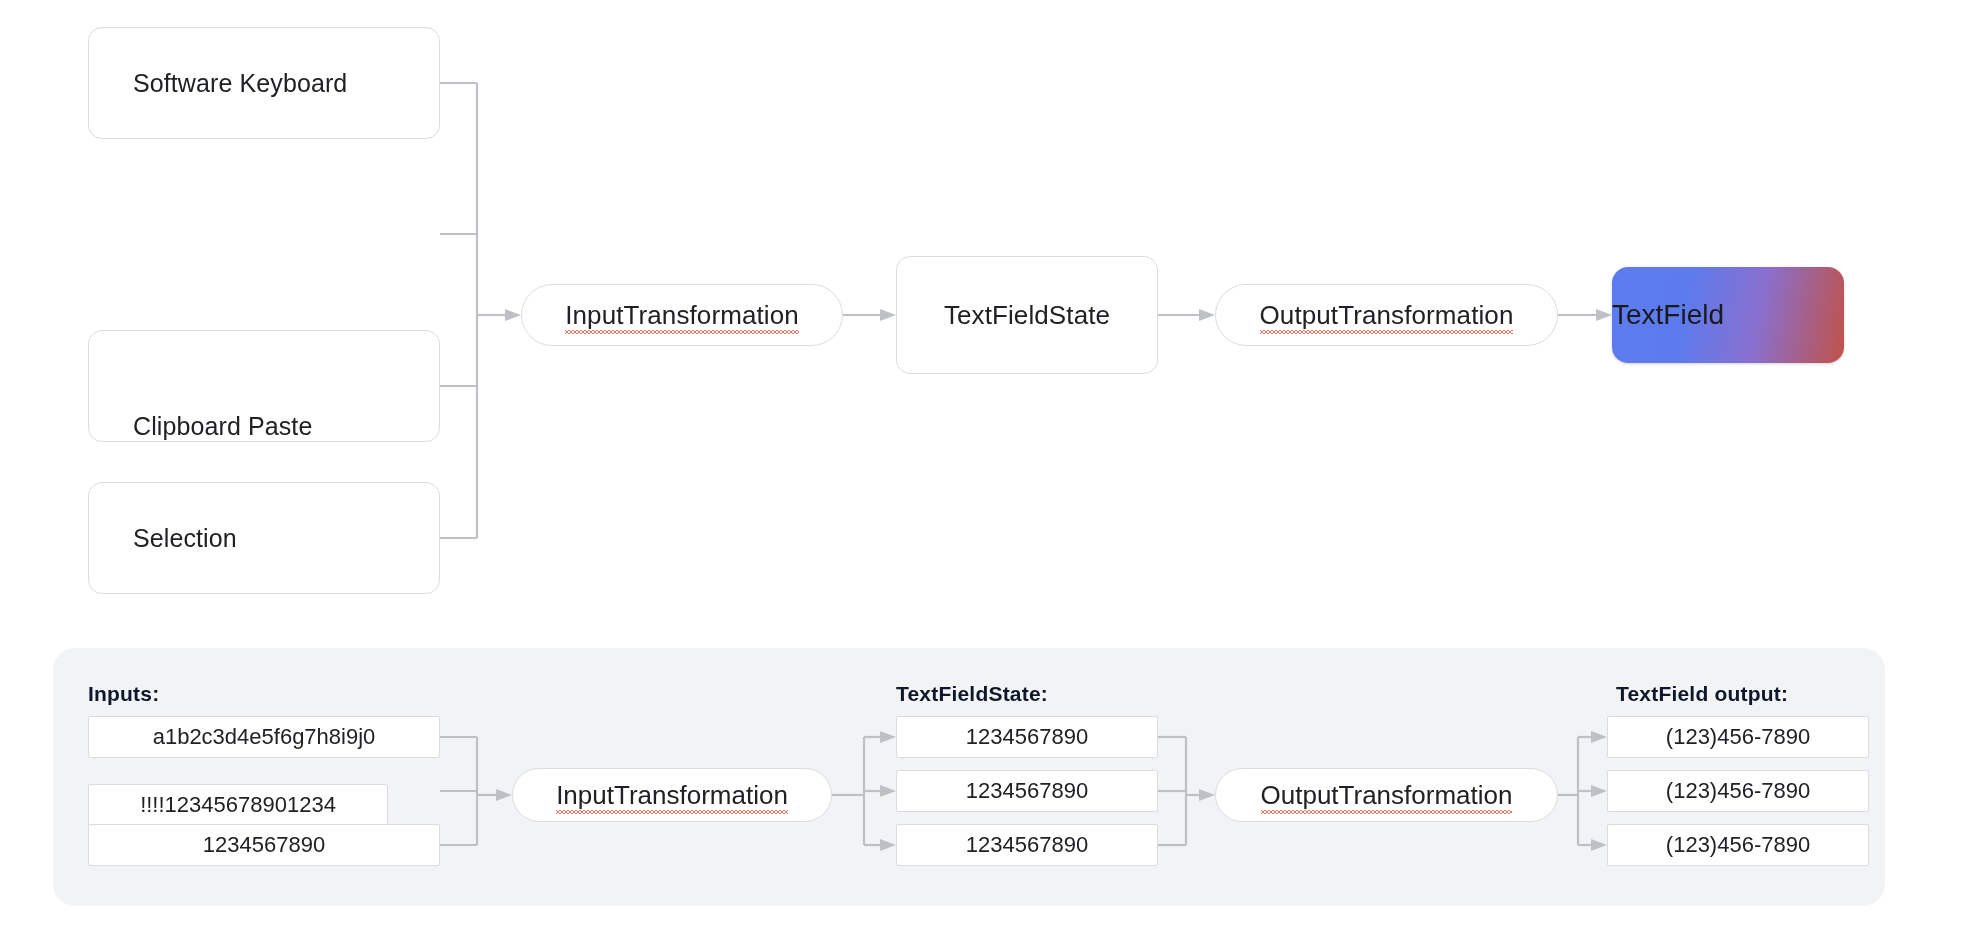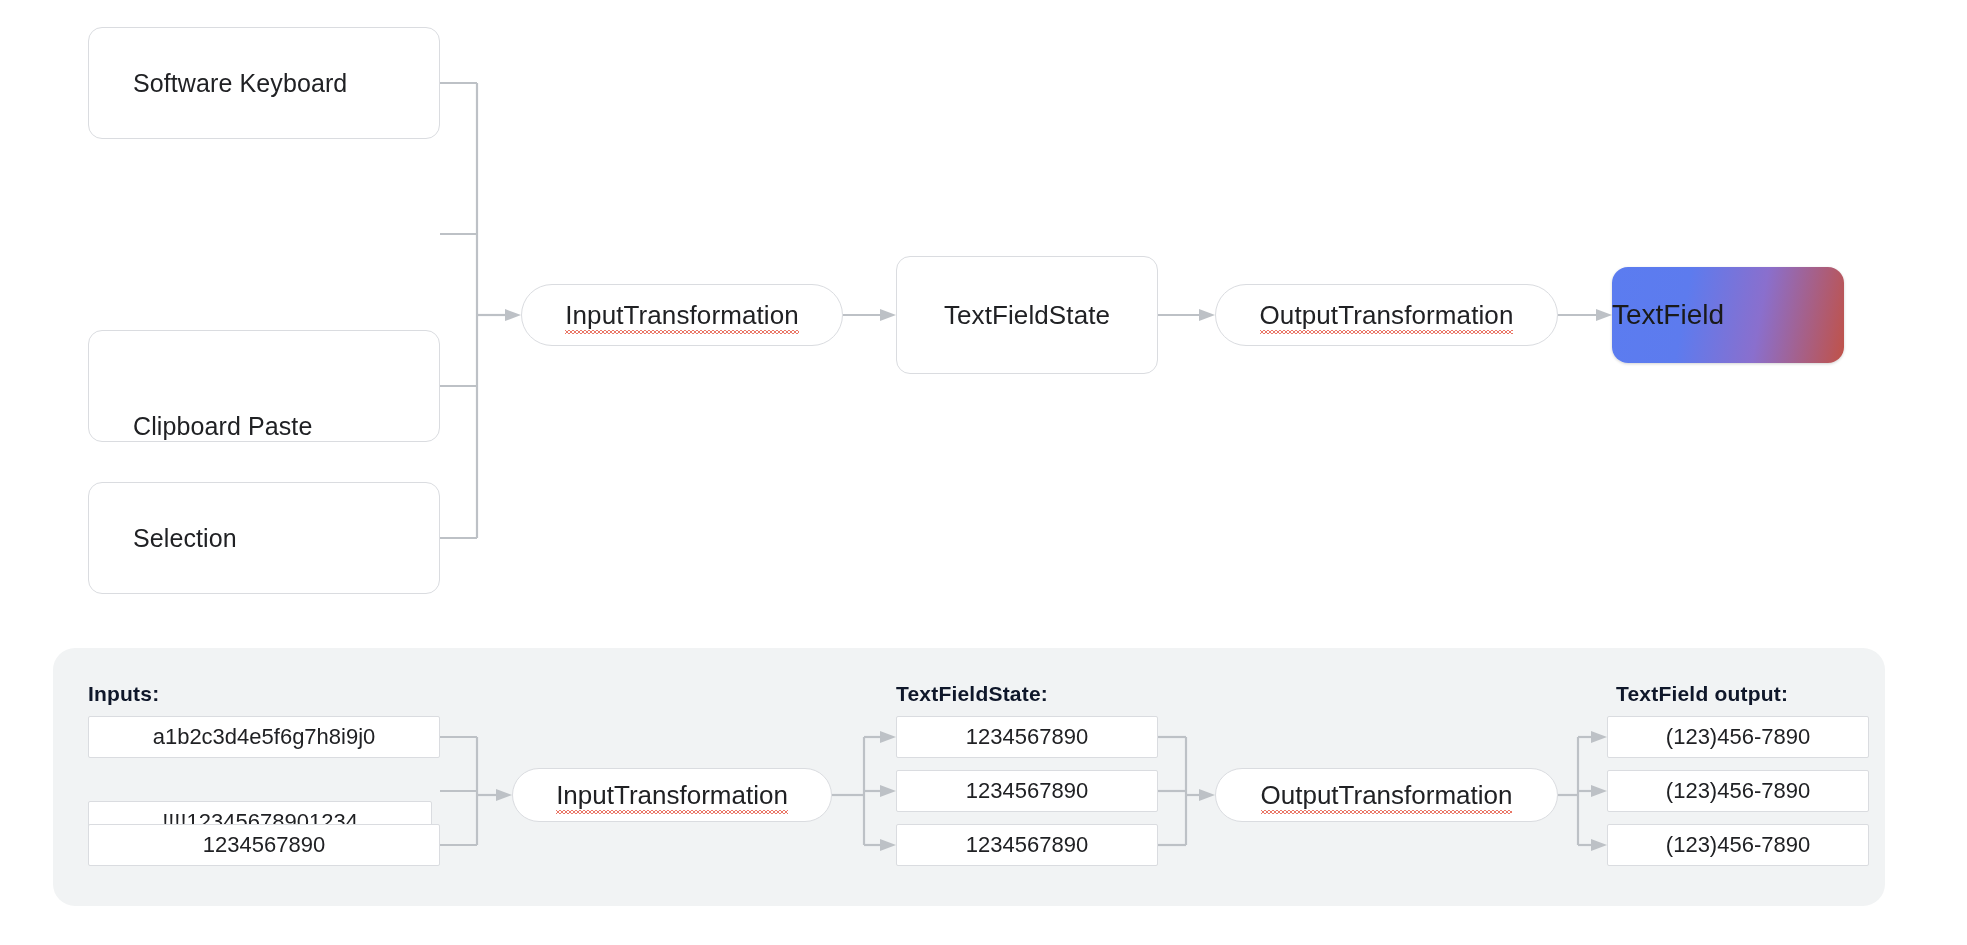--- a/index.html
+++ b/index.html
@@ -185,21 +185,21 @@
     <span>TextField</span>
   </div>
 
   <div id="panel"></div>
 
   <div class="col-title" style="left:88px; top:682px;">Inputs:</div>
   <div class="col-title" style="left:896px; top:682px;">TextFieldState:</div>
   <div class="col-title" style="left:1607px; top:682px;margin-left:9px;">TextField output:</div>
 
   <div class="val-box" style="left:88px; top:716px; width:352px;">a1b2c3d4e5f6g7h8i9j0</div>
-  <div class="val-box" style="left:88px; top:801px; width:344px;text-align:center;">!!!!12345678901234</div>
+  <div class="val-box" style="left:88px; top:784px; width:300px;text-align:center;">!!!!12345678901234</div>
   <div class="val-box" style="left:88px; top:824px; width:352px;">1234567890</div>
 
   <div class="pill-sm" style="left:512px; top:768px; width:320px;">
     <span class="squiggle">InputTransformation</span>
   </div>
 
   <div class="val-box" style="left:896px; top:716px; width:262px;">1234567890</div>
   <div class="val-box" style="left:896px; top:770px; width:262px;">1234567890</div>
   <div class="val-box" style="left:896px; top:824px; width:262px;">1234567890</div>
 

